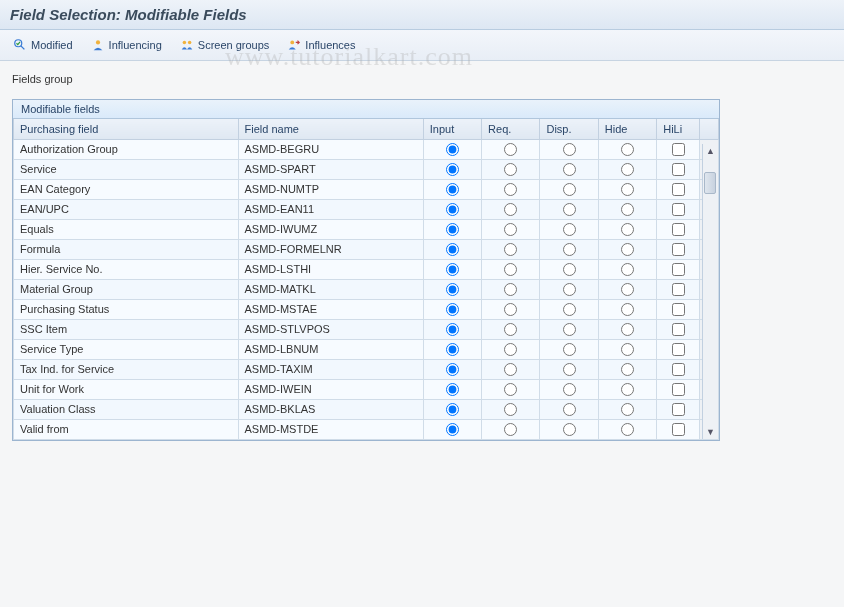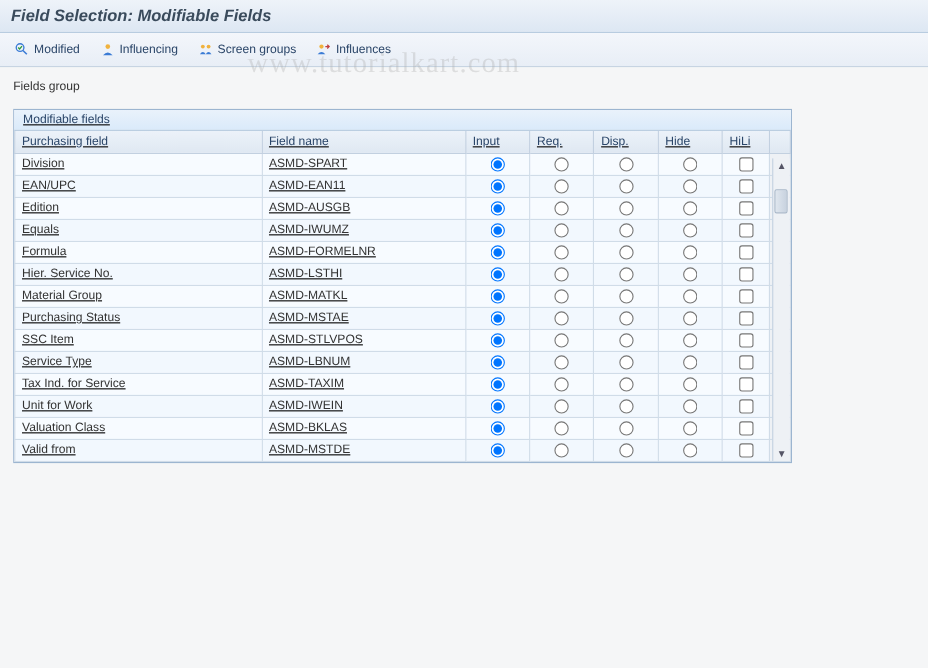--- a/index.html
+++ b/index.html
@@ -50,21 +50,20 @@
       font-size: 11px;
       color: #333;
       margin-bottom: 14px;
       display: block;
     }
     .table-container {
       border: 1px solid #9cb5d0;
       width: 708px;
       background: #fff;
       position: relative;
-      text-decoration: underline;
     }
     .table-caption {
       background: linear-gradient(to bottom, #e9f2fb 0%, #daeafa 100%);
       border-bottom: 1px solid #b0c6dc;
       padding: 3px 8px;
       color: #2a4568;
       font-size: 11px;
     }
     .tbl {
       border-collapse: collapse;
@@ -204,46 +203,56 @@
           <th class="col-radio">Input</th>
           <th class="col-radio">Req.</th>
           <th class="col-radio">Disp.</th>
           <th class="col-radio">Hide</th>
           <th class="col-chk">HiLi</th>
           <th style="width:17px"></th>
         </tr>
       </thead>
       <tbody id="tbody">
           <tr>
-            <td class="col-label">Division</td>
+            <td class="col-label">Authorization Group</td>
+            <td class="col-name">ASMD-BEGRU</td>
+            <td class="col-radio center"><input type="radio" name="row0" checked="" style=""></td>
+            <td class="col-radio center"><input type="radio" name="row0" style=""></td>
+            <td class="col-radio center"><input type="radio" name="row0" style=""></td>
+            <td class="col-radio center"><input type="radio" name="row0" style=""></td>
+            <td class="col-chk center"><input type="checkbox" style=""></td>
+            <td style="width: 17px; background: rgb(238, 241, 245);"></td>
+          </tr>
+          <tr>
+            <td class="col-label">Service</td>
             <td class="col-name">ASMD-SPART</td>
             <td class="col-radio center"><input type="radio" name="row2" checked="" style=""></td>
             <td class="col-radio center"><input type="radio" name="row2" style=""></td>
             <td class="col-radio center"><input type="radio" name="row2" style=""></td>
             <td class="col-radio center"><input type="radio" name="row2" style=""></td>
+            <td class="col-chk center"><input type="checkbox" style=""></td>
+            <td style="width: 17px; background: rgb(238, 241, 245);"></td>
+          </tr>
+          <tr>
+            <td class="col-label">EAN Category</td>
+            <td class="col-name">ASMD-NUMTP</td>
+            <td class="col-radio center"><input type="radio" name="row3" checked="" style=""></td>
+            <td class="col-radio center"><input type="radio" name="row3" style=""></td>
+            <td class="col-radio center"><input type="radio" name="row3" style=""></td>
+            <td class="col-radio center"><input type="radio" name="row3" style=""></td>
             <td class="col-chk center"><input type="checkbox" style=""></td>
             <td style="width: 17px; background: rgb(238, 241, 245);"></td>
           </tr>
           <tr>
             <td class="col-label">EAN/UPC</td>
             <td class="col-name">ASMD-EAN11</td>
             <td class="col-radio center"><input type="radio" name="row4" checked="" style=""></td>
             <td class="col-radio center"><input type="radio" name="row4" style=""></td>
             <td class="col-radio center"><input type="radio" name="row4" style=""></td>
             <td class="col-radio center"><input type="radio" name="row4" style=""></td>
-            <td class="col-chk center"><input type="checkbox" style=""></td>
-            <td style="width: 17px; background: rgb(238, 241, 245);"></td>
-          </tr>
-          <tr>
-            <td class="col-label">Edition</td>
-            <td class="col-name">ASMD-AUSGB</td>
-            <td class="col-radio center"><input type="radio" name="row5" checked="" style=""></td>
-            <td class="col-radio center"><input type="radio" name="row5" style=""></td>
-            <td class="col-radio center"><input type="radio" name="row5" style=""></td>
-            <td class="col-radio center"><input type="radio" name="row5" style=""></td>
             <td class="col-chk center"><input type="checkbox" style=""></td>
             <td style="width: 17px; background: rgb(238, 241, 245);"></td>
           </tr>
           <tr>
             <td class="col-label">Equals</td>
             <td class="col-name">ASMD-IWUMZ</td>
             <td class="col-radio center"><input type="radio" name="row6" checked="" style=""></td>
             <td class="col-radio center"><input type="radio" name="row6" style=""></td>
             <td class="col-radio center"><input type="radio" name="row6" style=""></td>
             <td class="col-radio center"><input type="radio" name="row6" style=""></td>

